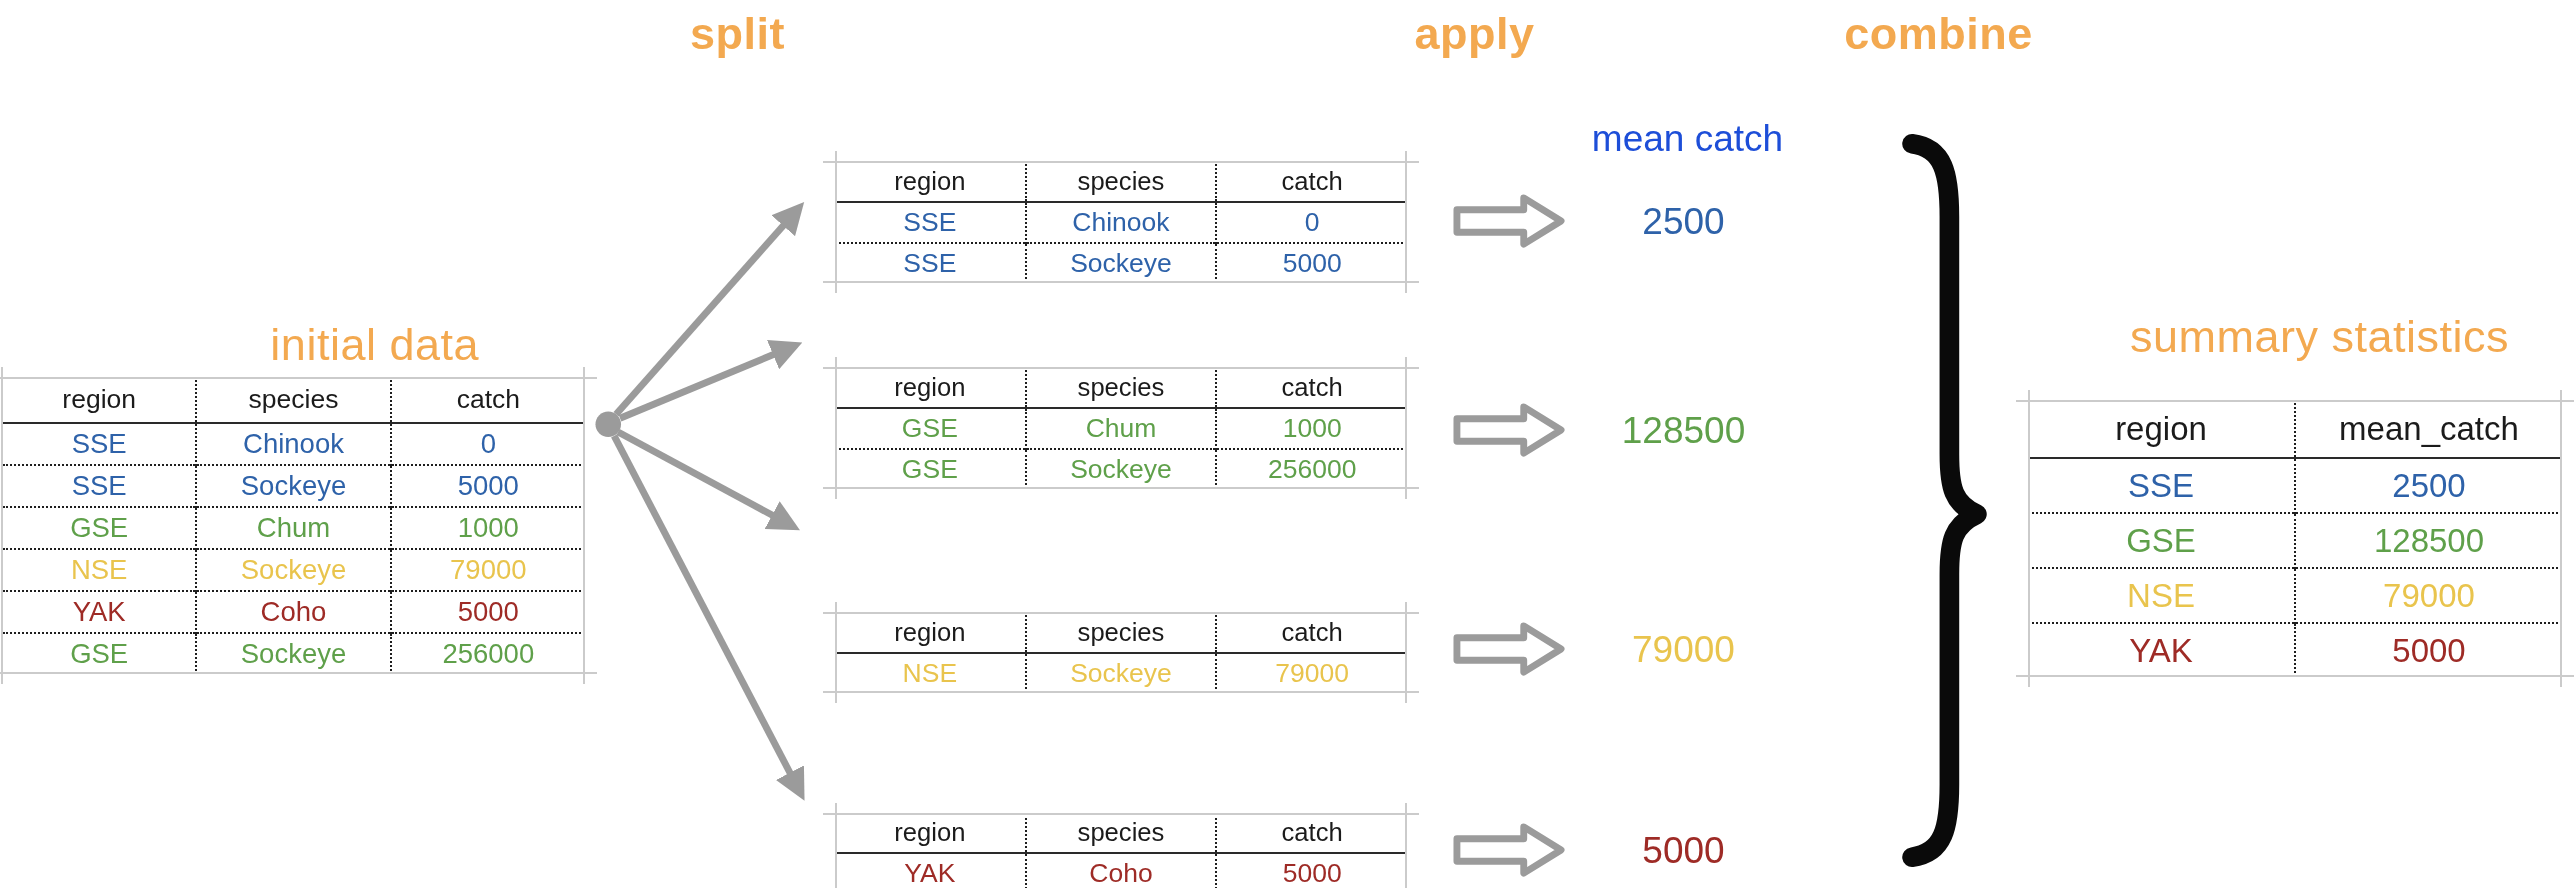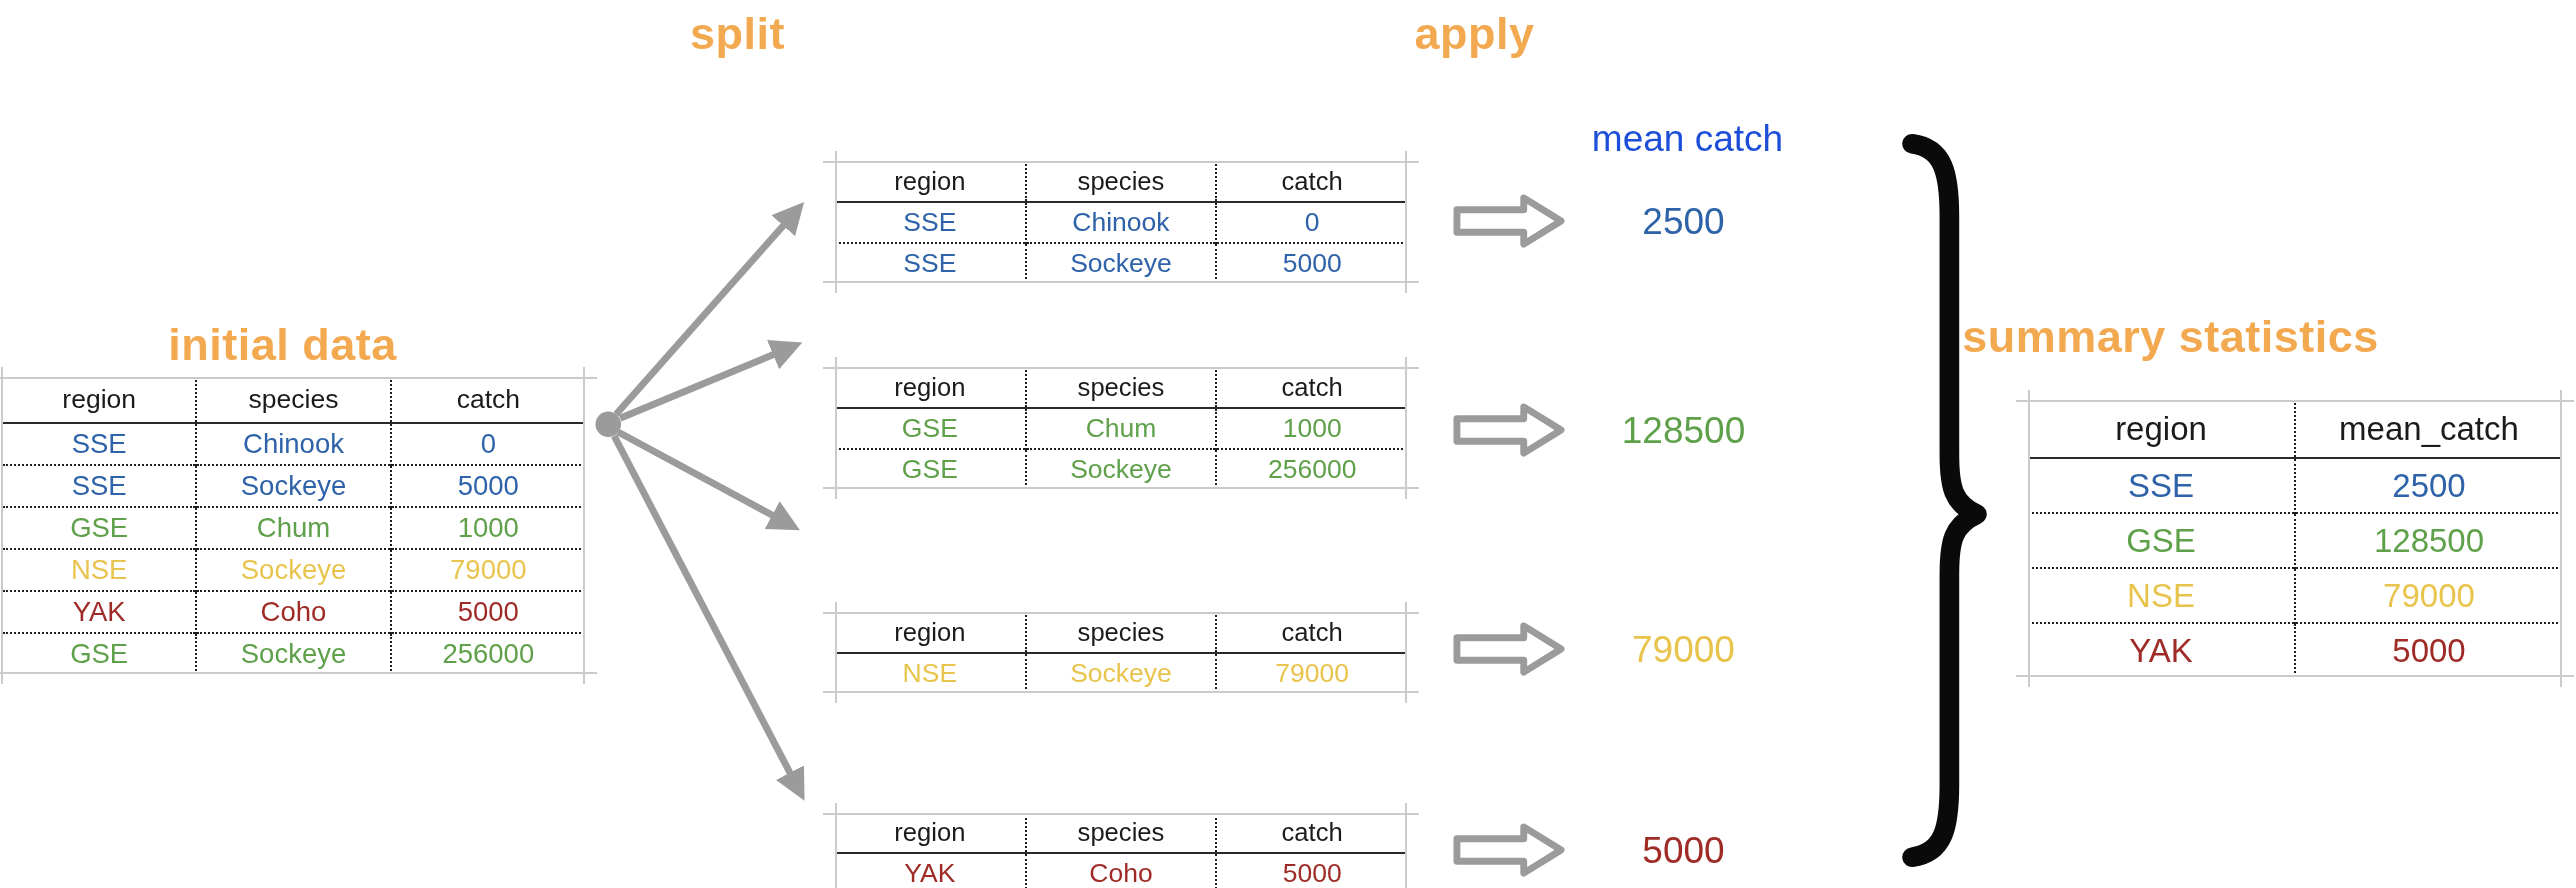--- a/index.html
+++ b/index.html
@@ -6,21 +6,21 @@
   #canvas{
     position:relative;width:2576px;height:889px;overflow:hidden;
     background:#ffffff;font-family:"Liberation Sans",sans-serif;
   }
   .abs{position:absolute;}
   .stage-heading{
     font-size:45px;font-weight:700;letter-spacing:0.5px;text-align:center;
     width:295px;line-height:51px;
   }
   .section-title{
-    font-size:45px;font-weight:700;letter-spacing:0.5px;text-align:center;line-height:51px;
+    font-size:45px;font-weight:400;letter-spacing:0.5px;text-align:right;line-height:51px;
   }
   .apply-label{
     font-size:37px;font-weight:400;color:#1d4ed8;text-align:center;width:295px;line-height:43px;
   }
   .result-value{
     font-size:37px;font-weight:400;text-align:center;width:275px;line-height:43px;
   }
   
   .sheet{position:absolute;background:#ffffff;}
   .sheet::before,.sheet::after{
@@ -51,20 +51,21 @@
   .grid tbody tr + tr td{border-top:2px dotted #1e1e1e;}
   svg{display:block;overflow:visible;}
 </style>
 </head>
 <body>
 
 <div id="canvas">
 
   <div class="abs stage-heading" style="left: 590px; top: 7.9px; color: rgb(243, 169, 80);">split</div>
   <div class="abs stage-heading" style="left: 1327px; top: 7.9px; color: rgb(243, 169, 80);">apply</div>
+  <div class="abs stage-heading" style="left: 1791px; top: 7.9px; color: rgb(243, 169, 80);">combine</div>
 
   <div class="abs section-title" style="left: 86px; top: 319px; width: 393px; color: rgb(243, 169, 80);">initial data</div>
   <div class="sheet dotted-left" style="left:1px;top:377px;width:584px;--hh:45px;--rh:40px;--hf:26.5px;--cf:27.5px;">
     <div class="hstub t"></div>
     <div class="hstub b"></div>
   <table class="grid">
         <thead>
           <tr>
             <th>region</th>
             <th>species</th>
@@ -227,21 +228,21 @@
 
   <div class="abs result-value" style="left: 1546px; top: 200px; color: rgb(46, 98, 169);">2500</div>
   <div class="abs result-value" style="left: 1546px; top: 409px; color: rgb(95, 160, 74);">128500</div>
   <div class="abs result-value" style="left: 1546px; top: 628px; color: rgb(233, 196, 77);">79000</div>
   <div class="abs result-value" style="left: 1546px; top: 829px; color: rgb(158, 43, 38);">5000</div>
 
   <svg class="abs" style="left:1900px;top:134px;color:#0A0A0A;" width="87" height="733" viewBox="0 0 88 746">
     <path d="M 12 10 C 44 14, 50 40, 50 84 L 50 326 C 50 360, 54 376, 78 387 C 54 398, 50 414, 50 448 L 50 662 C 50 706, 44 732, 12 736" fill="none" stroke="currentColor" stroke-width="20" stroke-linecap="round" stroke-linejoin="round"></path>
   </svg>
 
-  <div class="abs section-title" style="left: 1905px; top: 311px; width: 531px; color: rgb(243, 169, 80);">summary statistics</div>
+  <div class="abs section-title" style="left: 1978px; top: 311px; width: 531px; color: rgb(243, 169, 80);">summary statistics</div>
   <div class="sheet" style="left:2028px;top:400px;width:534px;--hh:57px;--rh:53px;--hf:33px;--cf:33px;">
     <div class="hstub t"></div>
     <div class="hstub b"></div>
   <table class="grid">
         <thead>
           <tr>
             <th>region</th>
             <th>mean_catch</th>
           </tr>
         </thead>

